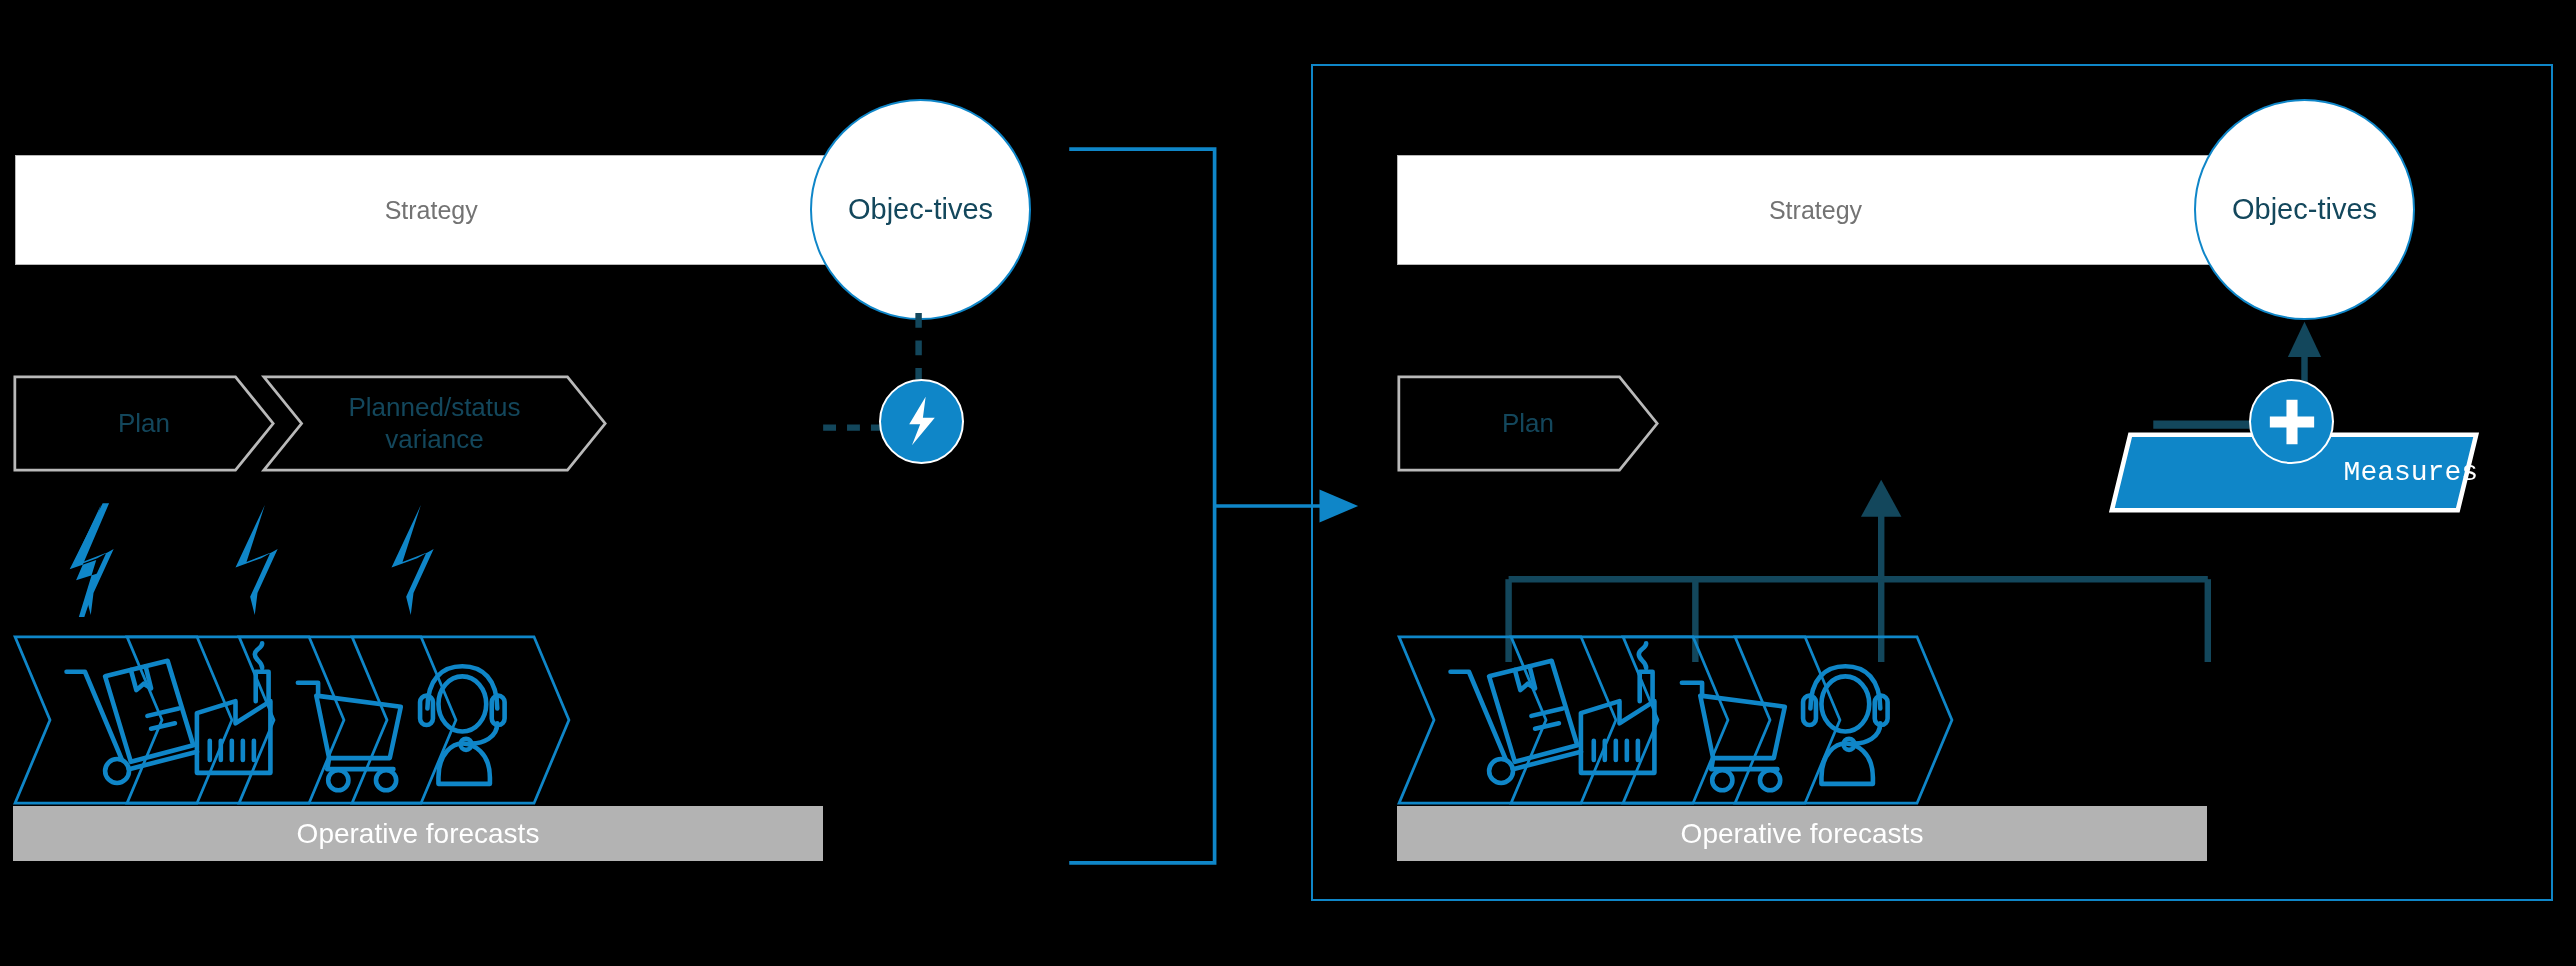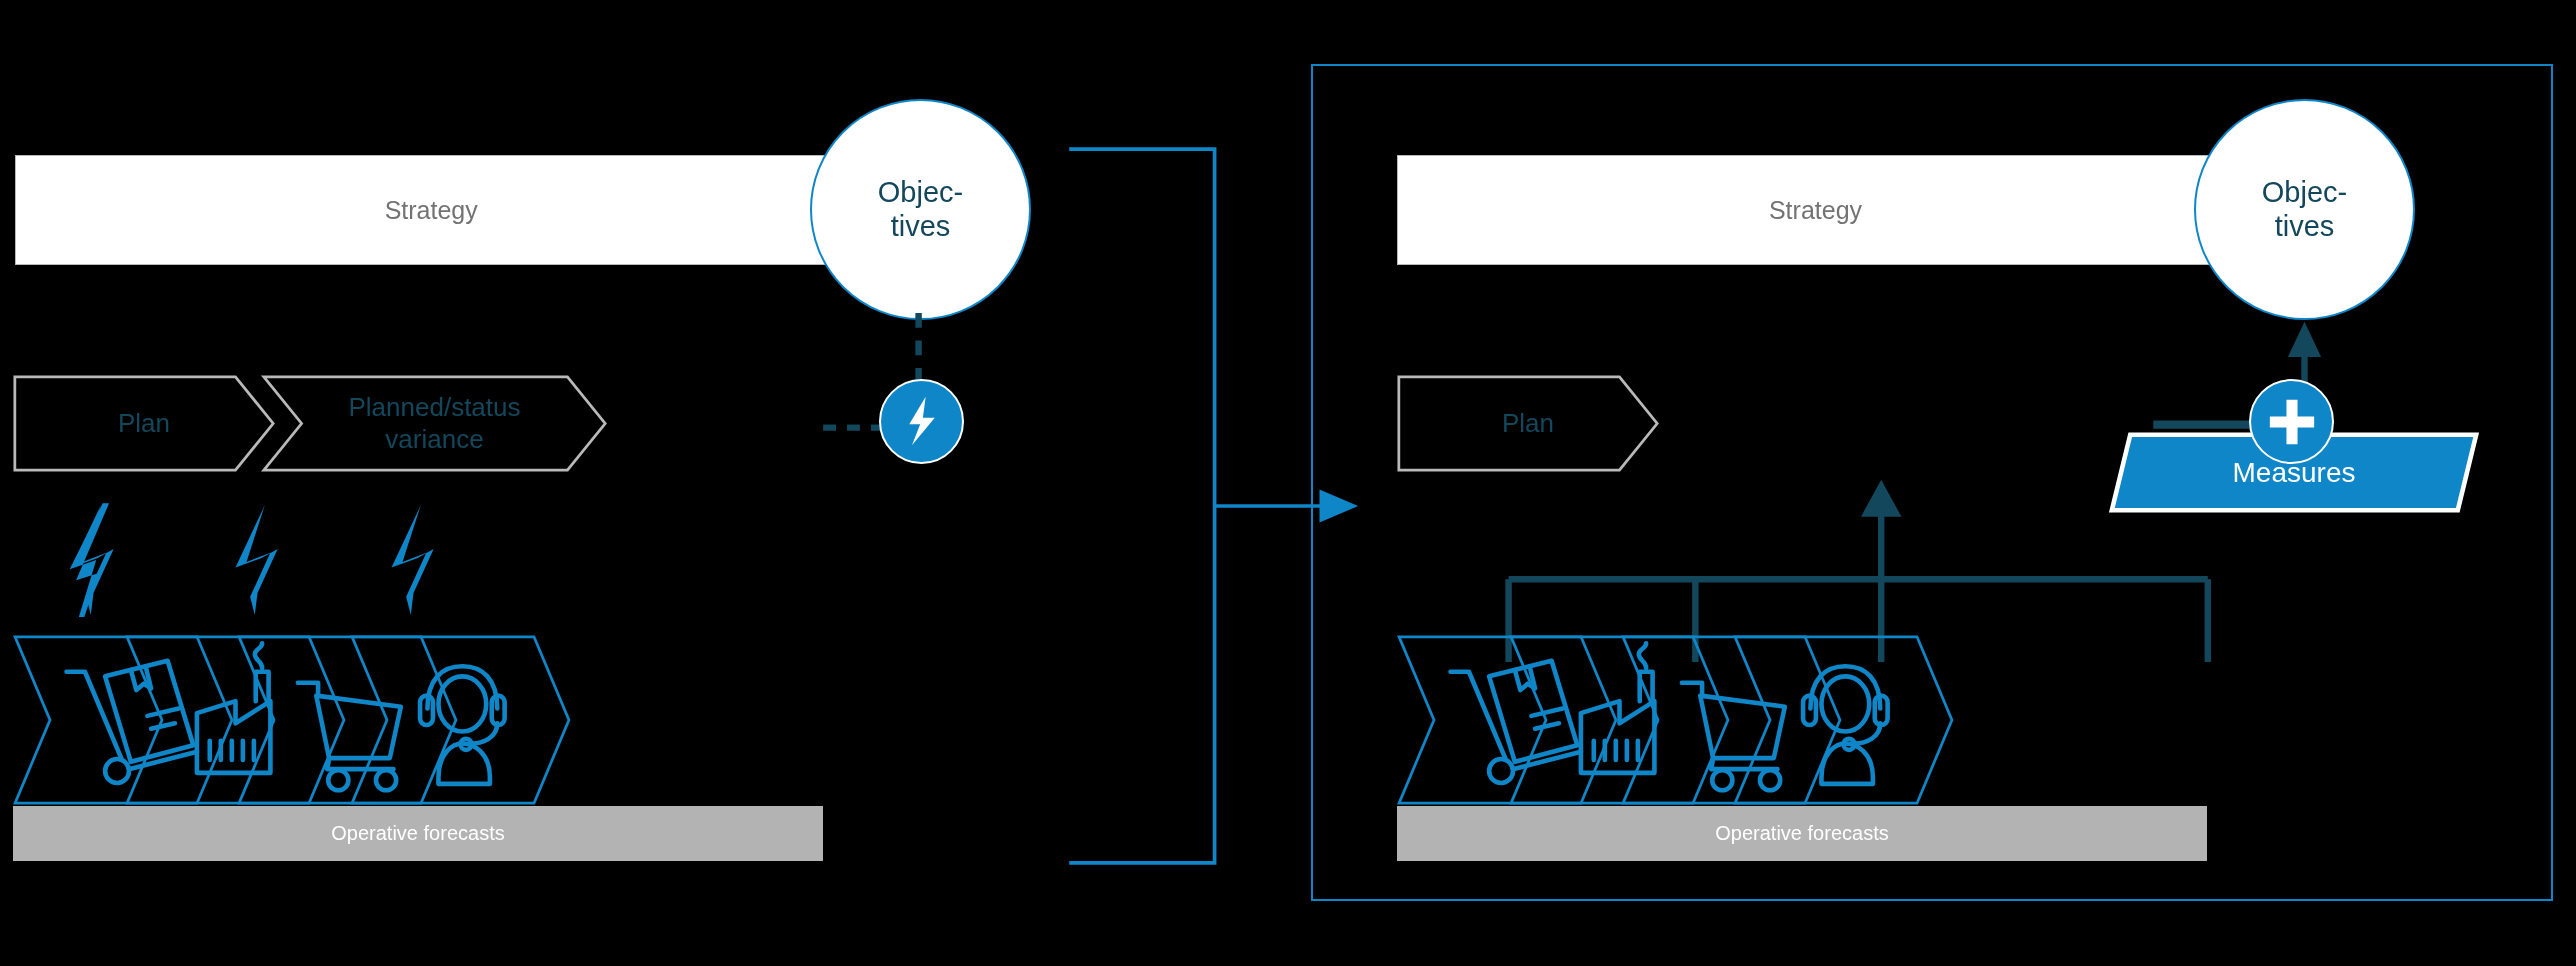--- a/index.html
+++ b/index.html
@@ -28,21 +28,21 @@
   }
   .strategy-tip{
     position:absolute;
   }
 
   
   .obj-circle{
     position:absolute;border-radius:50%;
     background:#ffffff;border:2.8px solid #0f86c8;
     box-sizing:border-box;
-    display:flex;flex-direction:column;align-items:center;justify-content:center;
+    display:flex;flex-direction:row;align-items:center;justify-content:center;
     line-height:1.16;
   }
   .obj-circle span{color:#13475c;font-size:29px;display:block;text-align:center;}
 
   
   .chev{
     position:absolute;
     display:flex;align-items:center;justify-content:center;
     box-sizing:border-box;
     text-align:center;line-height:1.22;
@@ -53,26 +53,26 @@
 
   
   .icon-chev{position:absolute;}
   .icon-chev svg{position:absolute;left:0;top:0;}
 
   
   .gray-bar{
     position:absolute;background:#b3b3b3;
     display:flex;align-items:center;justify-content:center;
   }
-  .gray-bar span{color:#ffffff;font-size:20px;}
+  .gray-bar span{color:#ffffff;font-size:28px;}
 
   
   .measures{
     position:absolute;
-    display:flex;align-items:center;justify-content:center;
+    display:flex;align-items:center;justify-content:flex-end;font-family:Liberation Mono, monospace;
   }
   .measures .lbl{position:relative;z-index:3;color:#ffffff;font-size:28px;}
   .measures svg{position:absolute;left:0;top:0;z-index:1;}
 
   
   .badge{
     position:absolute;border-radius:50%;background:#0f86c8;
     display:flex;align-items:center;justify-content:center;
     border:2.8px solid #ffffff;box-sizing:border-box;z-index:6;
   }

